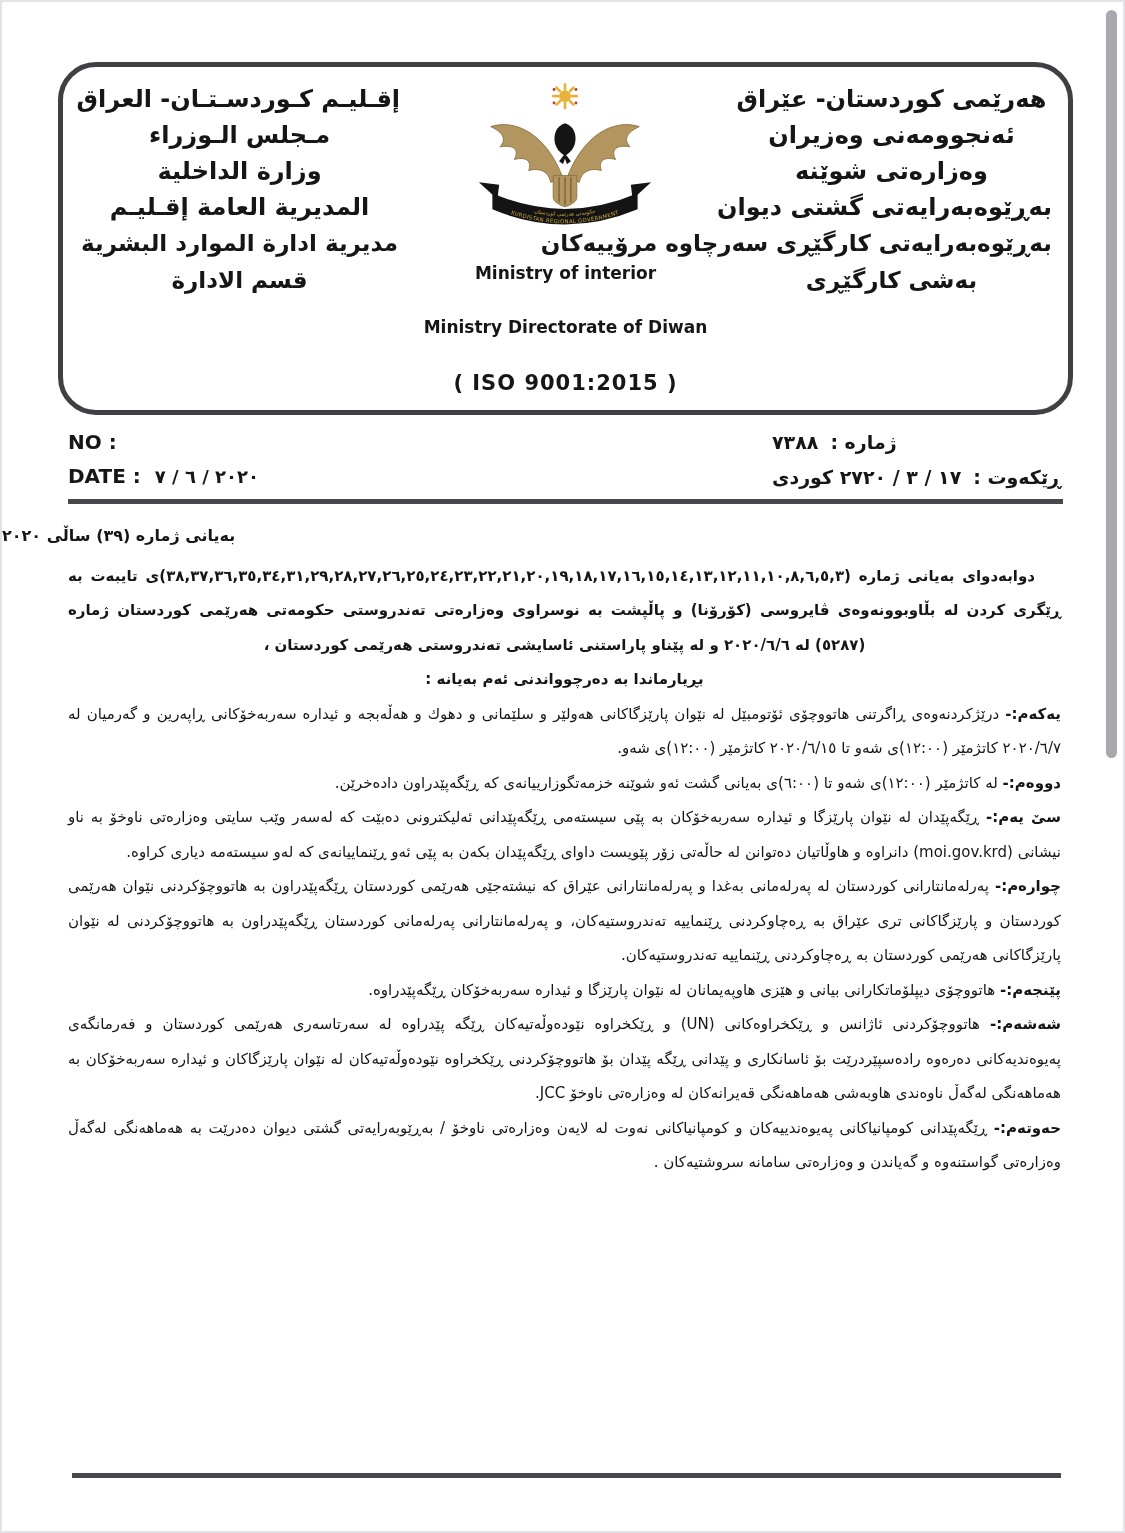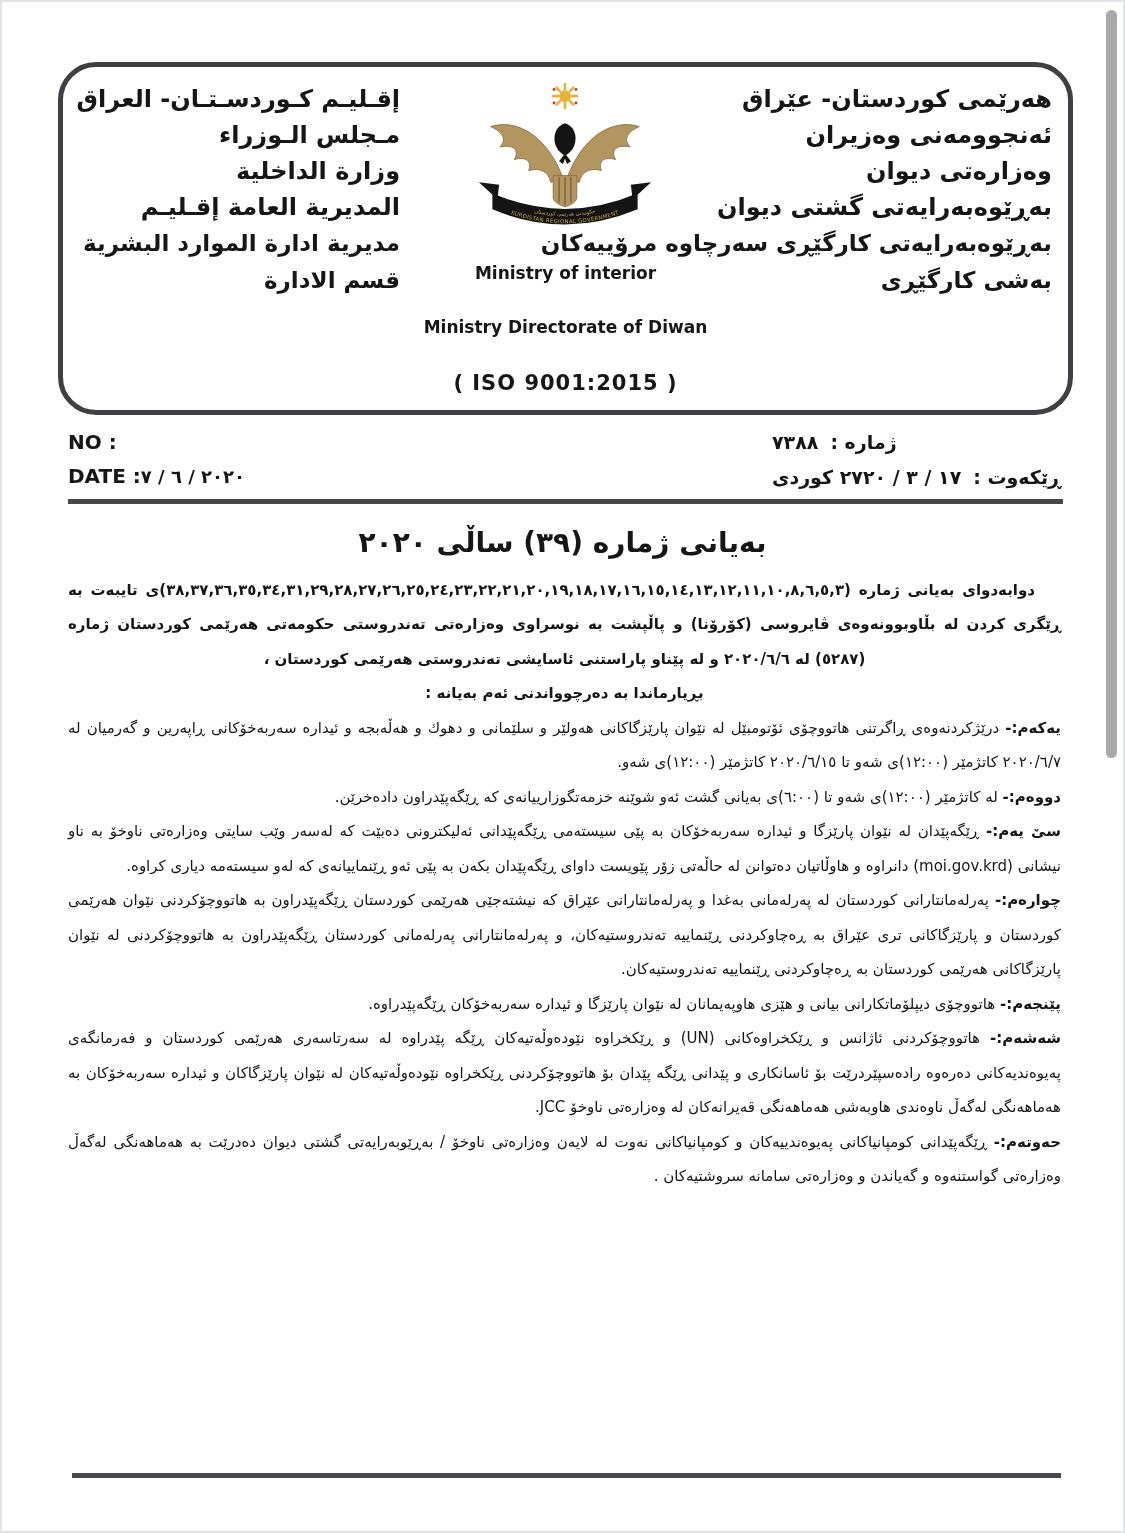--- a/index.html
+++ b/index.html
@@ -10,37 +10,37 @@
     background:#ffffff; border:2px solid #e2e3e9; overflow:hidden;
   }
   
   .header-box {
     margin:60px 50px 0 56px;
     border:5px solid #3f4043; border-radius:38px;
     display:flex; align-items:flex-start;
     padding:14px 16px 10px;
     min-height:246px;
   }
-  .h-col { width:33%; }
+  .h-col { width:33%; text-align:center; }
   .h-side { direction:rtl; font-weight:bold; }
   .h-side .h-line { font-size:24px; line-height:1.5; white-space:nowrap; }
   .h-side .h-line:nth-child(n+5) { font-size:23px; line-height:1.6; }
   .h-center { width:34%; text-align:center; }
   .logo-svg { width:196px; height:152px; display:block; margin:0 auto; }
   .center-line { font-weight:bold; font-size:17px; line-height:1.5;margin-top:28px; }
   .center-line.iso { font-size:21px; letter-spacing:1px; }
   
   .meta-row { display:flex; justify-content:space-between; margin:10px 62px 0 66px; }
   .meta-left { direction:ltr; font-weight:bold; font-size:20px; line-height:1.7; }
-  .meta-left .date-val { font-size:18px; }
+  .meta-left .date-val { margin-left:14px; font-size:18px; }
   .meta-right { direction:rtl; text-align:left; font-weight:bold; font-size:19px; line-height:1.85; }
   .meta-right .val { margin-right:12px; }
   .rule { height:5px; background:#47484b; margin:4px 60px 0 66px; }
   
-  .doc-title { direction:rtl; text-align:center; font-weight:bold; font-size:28px; margin-top:22px; }
+  .doc-title { direction:rtl; text-align:left; font-weight:bold; font-size:16px; margin-top:22px; }
   .body-text { direction:rtl; unicode-bidi:embed; margin:14px 62px 0 66px; font-size:15px; line-height:2.3; text-align:justify; }
   .intro { font-weight:bold; text-indent:26px; text-align:justify; text-align-last:center; }
   .decision { font-weight:bold; text-align:center; }
   .item .term { font-weight:bold; }
   
   .footer-rule { position:absolute; left:70px; right:62px; top:1471px; height:5px; background:#47484b; }
   .scrollbar-thumb {
     position:absolute; top:8px; right:6px; width:11px; height:748px;
     background:#a9a9ad; border-radius:7px;
   }
@@ -113,21 +113,21 @@
         </g>
       </svg>
       <div class="center-line">Ministry of interior</div>
       <div class="center-line">Ministry Directorate of Diwan</div>
       <div class="center-line iso">( ISO 9001:2015 )</div>
     </div>
 
     <div class="h-col h-side">
       <div class="h-line">هەرێمی کوردستان- عێراق</div>
       <div class="h-line">ئەنجوومەنی وەزیران</div>
-      <div class="h-line">وەزارەتی دیوان</div>
+      <div class="h-line">وەزارەتی شوێنە</div>
       <div class="h-line">بەڕێوەبەرایەتی گشتی دیوان</div>
       <div class="h-line">بەڕێوەبەرایەتی کارگێڕی سەرچاوە مرۆییەکان</div>
       <div class="h-line">بەشی کارگێڕی</div>
     </div>
   </div>
 
   <div class="meta-row">
     <div class="meta-left">
       <div>
         <span>NO :</span>

